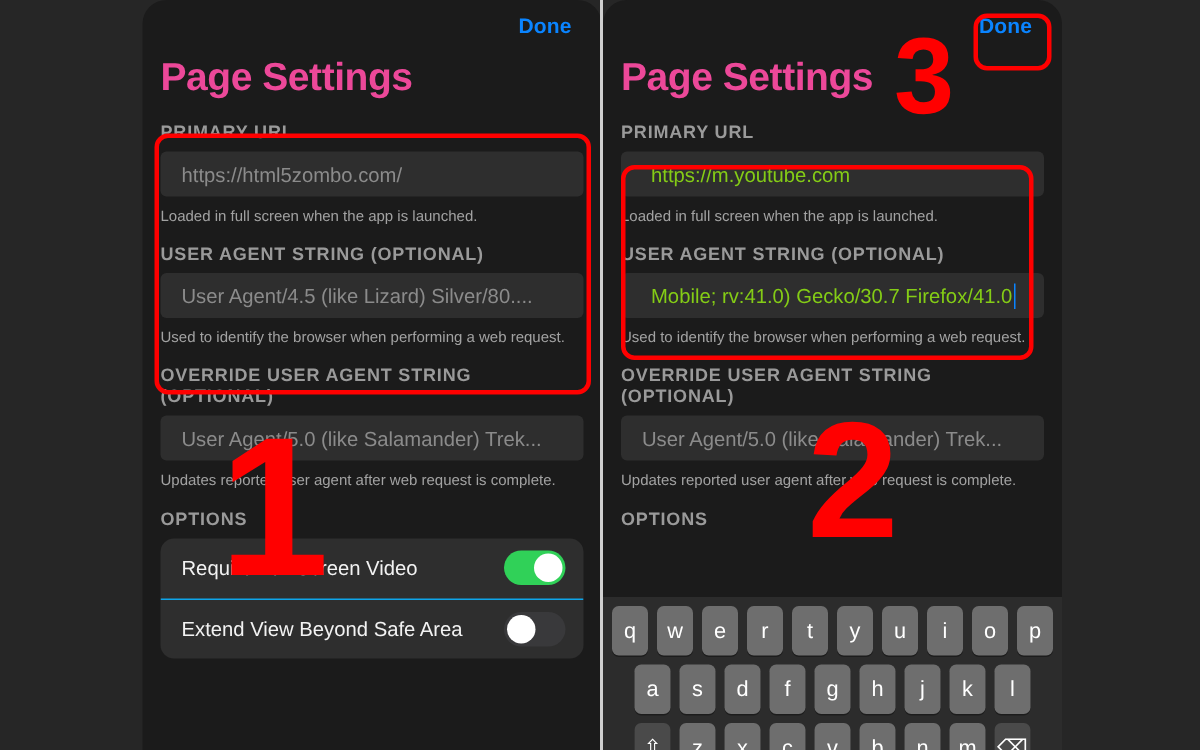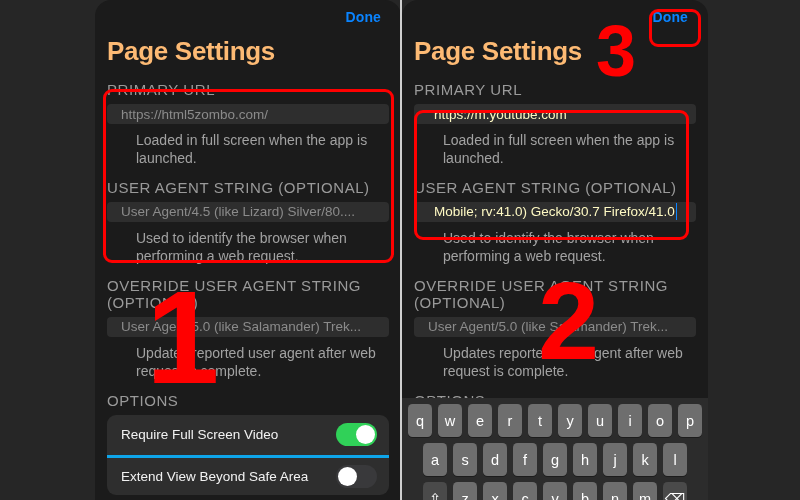--- a/index.html
+++ b/index.html
@@ -30,53 +30,53 @@
   .navbar {
     height: 34px; display: flex; align-items: center; justify-content: flex-end;
     padding-right: 4px;
   }
   .done-btn {
     color: #0a84ff; font-size: 14px; font-weight: 600; letter-spacing: .1px;
     padding: 2px 4px;
   }
 
   .page-title {
-    font-size: 26px; font-weight: 700; color: #fdba74;
+    font-size: 26px; font-weight: 700; color: #ec4899;
     letter-spacing: -.3px; margin-top: 2px; margin-bottom: 14px;
   }
 
   
   .field-label {
-    font-size: 15px; color: #9a9a9a; letter-spacing: .55px;
-    text-transform: uppercase; margin-bottom: 6px;
+    font-size: 12px; color: #9a9a9a; letter-spacing: .55px;
+    text-transform: uppercase; margin-bottom: 6px; font-weight: bold;
   }
   .input-box {
-    height: 20px; background: #2e2e2e; border-radius: 4px;
+    height: 30px; background: #2e2e2e; border-radius: 4px;
     display: flex; align-items: center; padding: 0 14px;
     font-size: 13.5px; overflow: hidden; white-space: nowrap;
   }
   .input-box.placeholder { color: #8b8b8b; }
-  .input-box.filled { color: #fef9c3; padding-left: 20px; }
+  .input-box.filled { color: #84cc16; padding-left: 20px; }
   .caret {
     display: inline-block; width: 1.6px; height: 17px;
     background: #0a84ff; margin-left: 1px; vertical-align: middle;
   }
   .helper {
-    font-size: 14px; color: #a2a2a2; line-height: 1.32;
-    margin-top: 7px; margin-bottom: 11px; padding-left: 29px;
+    font-size: 10px; color: #a2a2a2; line-height: 1.32;
+    margin-top: 7px; margin-bottom: 11px;
   }
 
   .options-group {
     background: #2e2e2e; border-radius: 9px; margin-top: 5px; overflow: hidden;
   }
   .option-row {
     height: 40px; display: flex; align-items: center; justify-content: space-between;
     padding: 0 12px 0 14px;
   }
-  .option-row + .option-row { border-top: 3px solid #0ea5e9; }
+  .option-row + .option-row { border-top: 1px solid #0ea5e9; }
   .option-label { font-size: 13.5px; color: #f2f2f2; }
   .toggle {
     width: 41px; height: 23px; border-radius: 12px; position: relative; flex: 0 0 auto;
   }
   .toggle.on  { background: #30d158; }
   .toggle.off { background: #39393b; }
   .knob {
     position: absolute; top: 2px; width: 19px; height: 19px; border-radius: 50%;
     background: #ffffff;
   }

